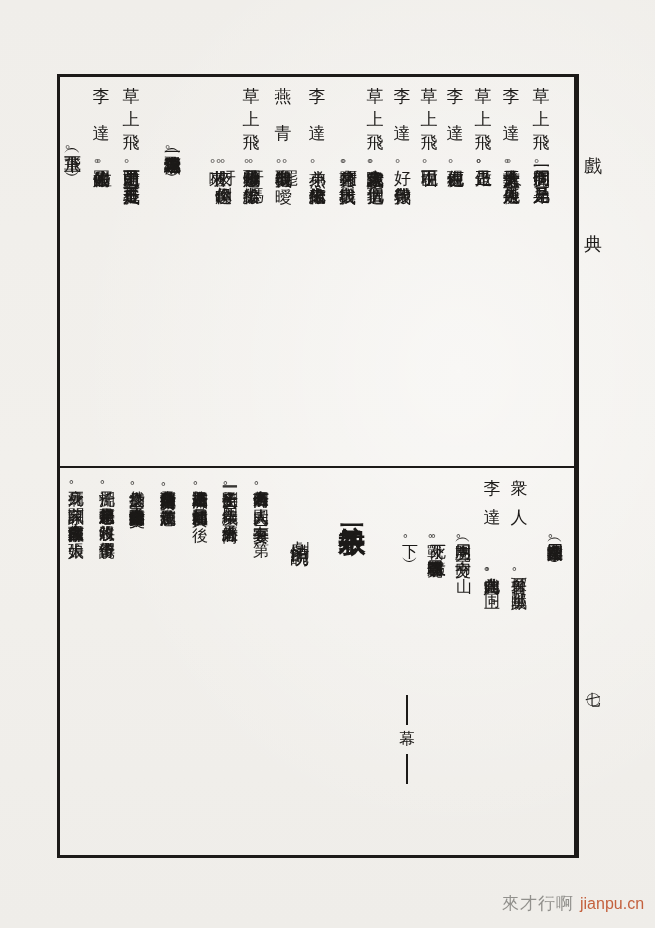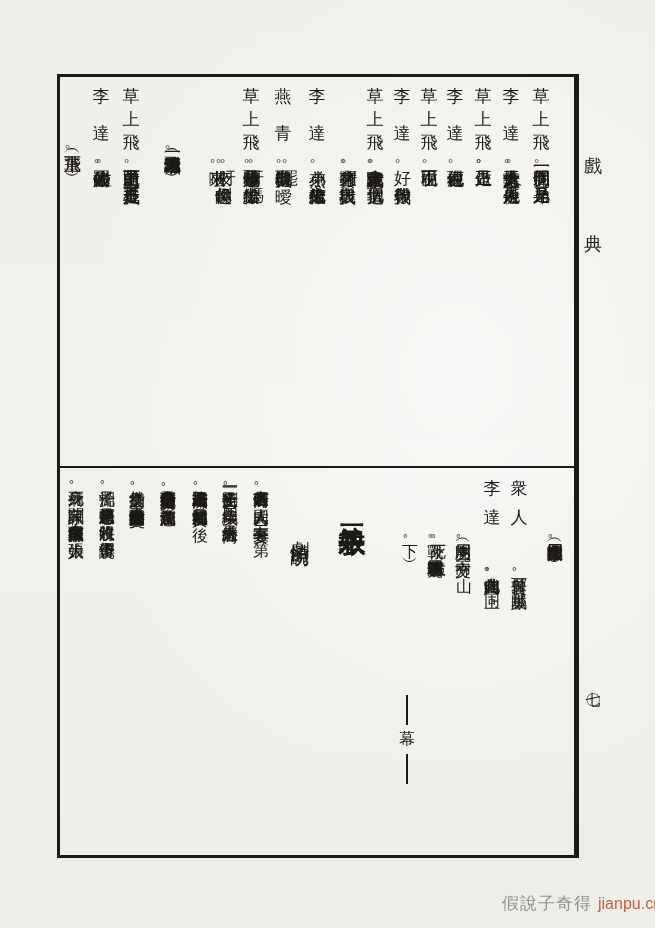--- a/index.html
+++ b/index.html
@@ -232,16 +232,16 @@
       <div class="syncol" style="left: 155px;">來薛子奇獨自赴蘇州杭州辦貨。萬子淵在鎮江忽</div>
       <div class="syncol" style="left: 124px;">然染病身亡。不意子奇臨走時留有家書和銀兩交</div>
       <div class="syncol" style="left: 94px;">托子淵。房東見銀頓起惡念。將銀沒收。假說子奇得</div>
       <div class="syncol" style="left: 63px;">病身死。薛家聞訊。立命家人薛保扶柩而歸。大娘張</div>
     </div>
 
   <div class="book-title">戲典</div>
   <div class="page-number">七〇</div>
 
   <div class="watermark">
-    <span class="wm-name">假說子奇得</span>
+    <span class="wm-name">來才行啊</span>
     <span class="wm-url">jianpu.cn</span>
   </div>
 </div>
 
 </body></html>

